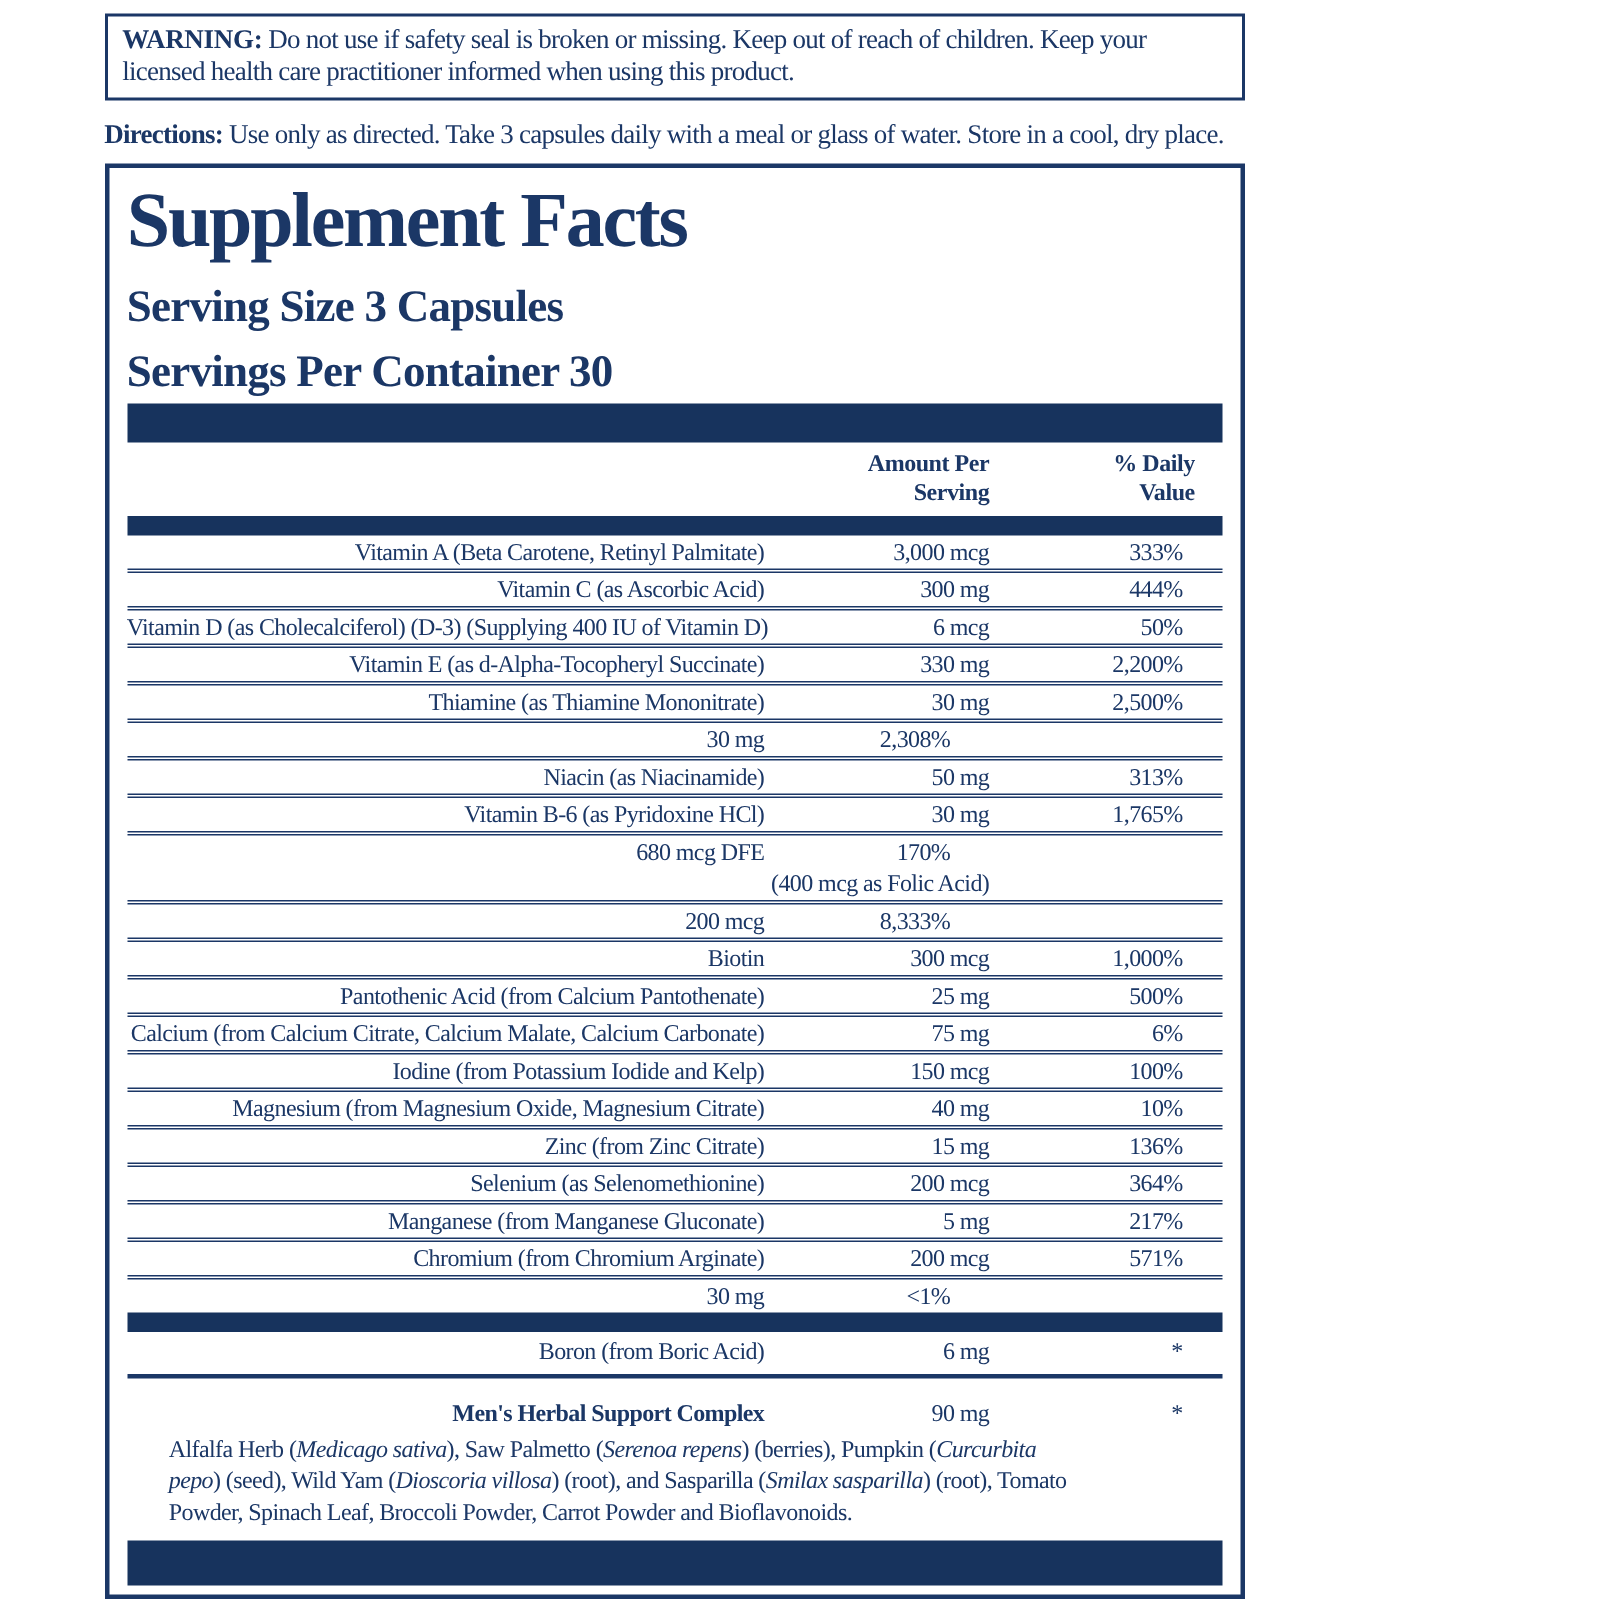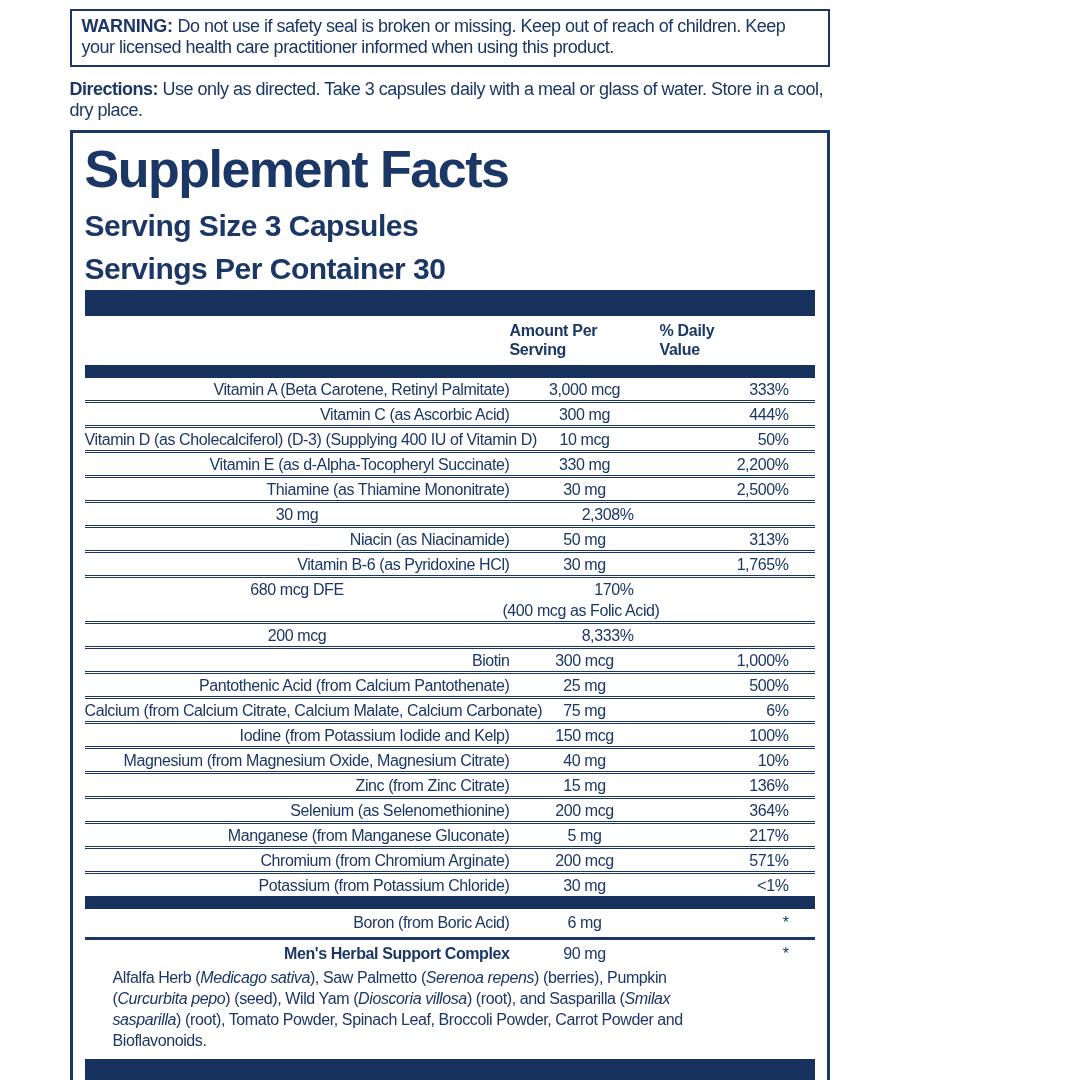--- a/index.html
+++ b/index.html
@@ -4,21 +4,21 @@
 <style>
   :root {
     --navy: #1b3766;
     --bar: #17335d;
     --bg: #ffffff;
   }
   * { margin: 0; padding: 0; box-sizing: border-box; }
   html, body { background: #fff; }
   .page {
     width: 899px; height: 1080px; background: var(--bg);
-    font-family: Liberation Sans, sans-serif;
+    font-family: Liberation Serif, serif;
     color: var(--navy); overflow: hidden; position: relative;
   }
   .content { width: 760px; margin: 0 auto; padding-top: 9px; }
 
   
   .warning-box {
     border: 2px solid var(--navy);
     padding: 5px 10px 7px 10px;
     font-size: 18px; line-height: 21px; letter-spacing: -0.5px;
   }
@@ -53,41 +53,41 @@
 
   
   .cols {
     display: grid;
     grid-template-columns: minmax(0,1fr) 150px 155px;
     align-items: end;
   }
   .col-headers { padding: 5px 0 6px 0; }
   .col-head {
     font-weight: bold; font-size: 16px; line-height: 19px;
-    text-align: left; letter-spacing: -0.3px;
+    text-align: right; letter-spacing: -0.3px;
   }
   .col-head span { display: inline-block; }
   .col-head.amount span { max-width: 100px; }
   .col-head.dv { padding-right: 18px; }
   .col-head.dv span { max-width: 64px; }
 
   
   .nutrient-row {
     border-bottom: 3px double var(--navy);
     padding: 2px 0 1px 0;
     font-size: 16px; line-height: 19px; letter-spacing: -0.4px;
   }
   .n-name  { white-space: nowrap; overflow: visible; text-align: right; }
-  .n-amount { text-align: center; white-space: nowrap; }
+  .n-amount { text-align: right; white-space: nowrap; }
   .n-dv { text-align: right; padding-right: 26px; white-space: nowrap; }
   .n-note { grid-column: 1 / 3; text-align: right; padding-top: 2px; }
   .rows-top .nutrient-row:last-child { border-bottom: none; }
 
   .boron-rows .nutrient-row { border-bottom: 3px solid var(--navy); padding-top: 4px; padding-bottom: 5px; }
-  .herbal-rows .nutrient-row { border-bottom: none; padding-top: 4px; }
+  .herbal-rows .nutrient-row { border-bottom: none; padding-top: 14px; }
   .herbal-rows .n-name { font-weight: bold; }
 
   .herbal-desc {
     font-size: 16px; line-height: 21px; letter-spacing: -0.4px;
     padding: 3px 0 8px 28px; max-width: 640px;
   }
   .herbal-desc .it { font-style: italic; }
   b { font-weight: bold; }
 </style>
 </head>
@@ -129,21 +129,21 @@
 
   <div class="cols nutrient-row">
     <span class="n-name">Vitamin C (as Ascorbic Acid)</span>
     <span class="n-amount">300 mg</span>
     <span class="n-dv">444%</span>
 
   </div>
 
   <div class="cols nutrient-row">
     <span class="n-name">Vitamin D (as Cholecalciferol) (D-3) (Supplying 400 IU of Vitamin D)</span>
-    <span class="n-amount">10 mcg</span>
+    <span class="n-amount">6 mcg</span>
     <span class="n-dv">50%</span>
 
   </div>
 
   <div class="cols nutrient-row">
     <span class="n-name">Vitamin E (as d-Alpha-Tocopheryl Succinate)</span>
     <span class="n-amount">330 mg</span>
     <span class="n-dv">2,200%</span>
 
   </div>
@@ -245,21 +245,20 @@
   </div>
 
   <div class="cols nutrient-row">
     <span class="n-name">Chromium (from Chromium Arginate)</span>
     <span class="n-amount">200 mcg</span>
     <span class="n-dv">571%</span>
 
   </div>
 
   <div class="cols nutrient-row">
-    <span class="n-name">Potassium (from Potassium Chloride)</span>
     <span class="n-amount">30 mg</span>
     <span class="n-dv">&lt;1%</span>
 
   </div>
 </div>
 
       <div class="bar bar-med"></div>
 
       <div class="boron-rows" id="rows-secondary">
   <div class="cols nutrient-row">

